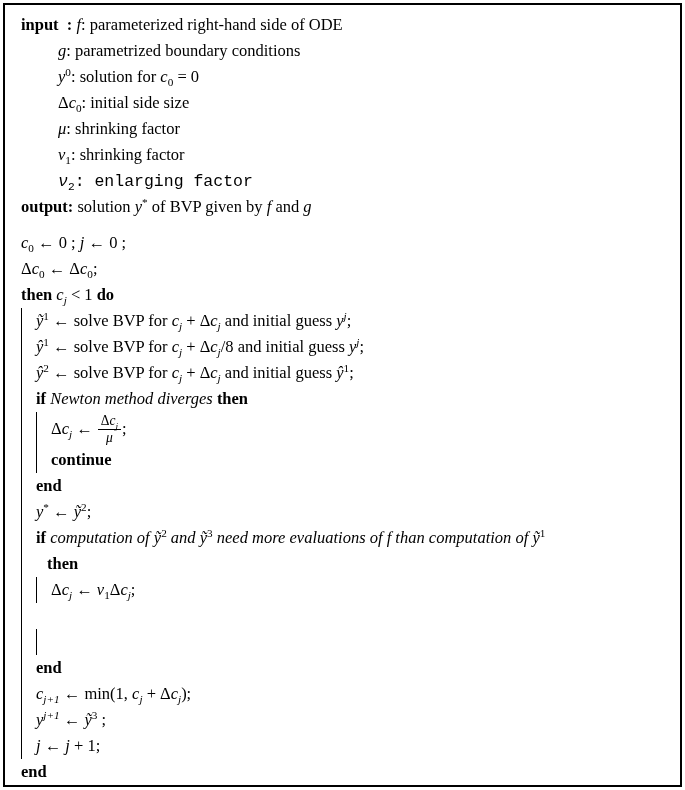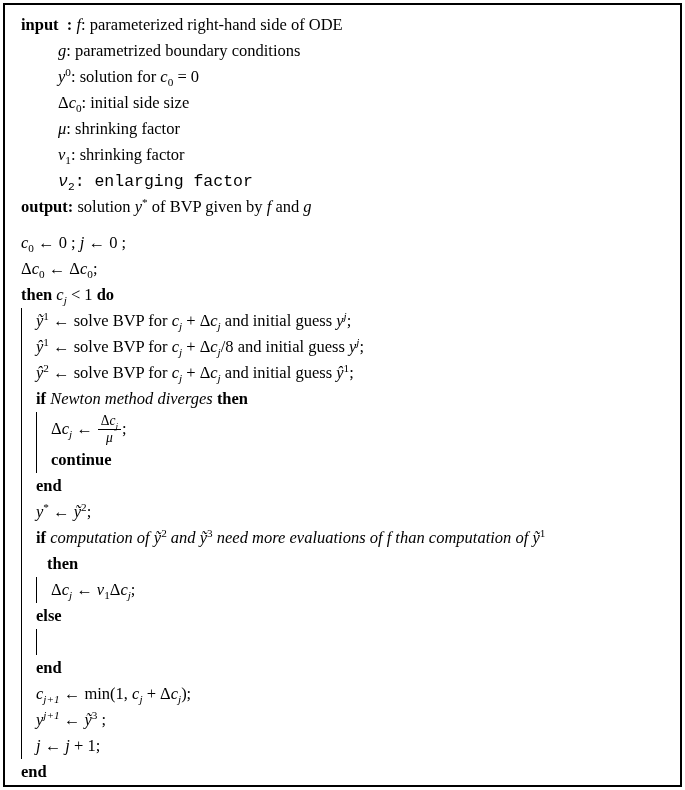--- a/index.html
+++ b/index.html
@@ -118,21 +118,20 @@
         <span class="bar"></span>
         <span class="content" style="padding-left: 11px;"><span class="s-b">then</span></span>
       </div>
       <div class="line">
         <span class="bar"></span>
         <span class="bar"></span>
         <span class="content"><span>Δ</span><span class="s-i">c</span><sub class="s-i">j</sub><span> ← </span><span class="s-i">ν</span><sub>1</sub><span>Δ</span><span class="s-i">c</span><sub class="s-i">j</sub><span>;</span></span>
       </div>
       <div class="line">
         <span class="bar"></span>
-        <span class="content"><span class="s-b">else</span></span>
       </div>
       <div class="line">
         <span class="bar"></span>
         <span class="bar"></span>
       </div>
       <div class="line">
         <span class="bar"></span>
         <span class="content"><span class="s-b">end</span></span>
       </div>
       <div class="line">

